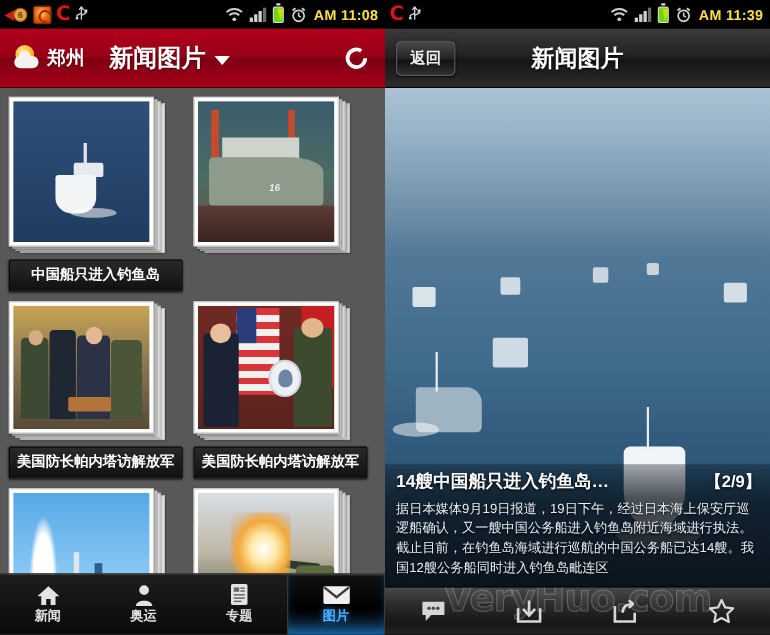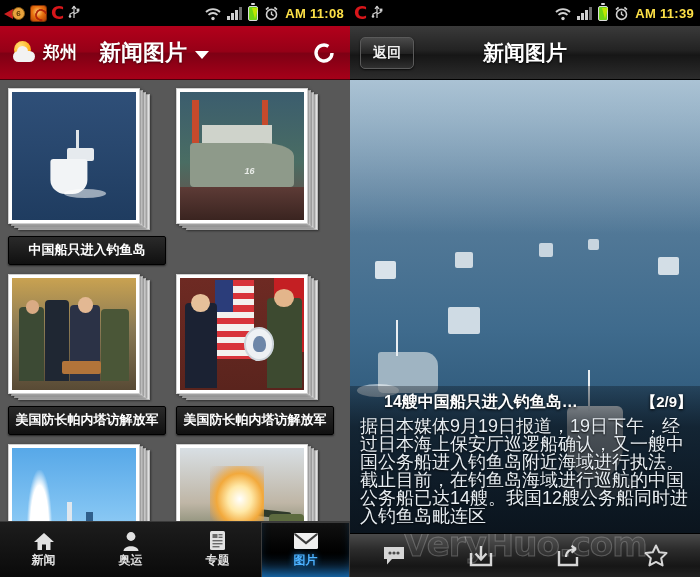--- a/index.html
+++ b/index.html
@@ -310,29 +310,29 @@
   .bp-haze {
     position: absolute; left:0; top:0; width:100%; height:34%;
     background: linear-gradient(180deg, rgba(190,210,225,.75) 0%, rgba(190,210,225,0) 100%);
   }
 
   .cap-overlay {
     position: absolute; left: 0; right: 0; bottom: 0;
     padding: 6px 8px 8px 10px;
     background: linear-gradient(180deg, rgba(10,18,26,.35) 0%, rgba(10,18,26,.72) 28%, rgba(8,14,20,.88) 100%);
   }
-  .cap-title-row { display: flex; align-items: baseline; margin-left: 24px; }
+  .cap-title-row { display: flex; align-items: baseline; }
   .cap-title {
     color: #ffffff; font-size: 16px; font-weight: bold;
     text-shadow: 0 1px 3px #000; white-space: nowrap; overflow: hidden;
     max-width: 236px;
   }
   .cap-index { margin-left: auto; color: #fff; font-size: 15px; font-weight: bold; text-shadow: 0 1px 3px #000; }
   .cap-body {
-    margin-top: 4px; color: #e8eef3; font-size: 18px; line-height: 18px;
+    margin-top: 4px; color: #e8eef3; font-size: 12px; line-height: 18px;
     text-shadow: 0 1px 2px rgba(0,0,0,.9);
   }
 
   
   .viewbar {
     position: absolute; bottom: 0; left: 0; width: 100%; height: 44px;
     background: linear-gradient(180deg, #4a4a4a 0%, #2c2c2c 35%, #161616 75%, #232323 100%);
     border-top: 1px solid #000;
     display: flex; align-items: center; overflow: hidden;
   }

